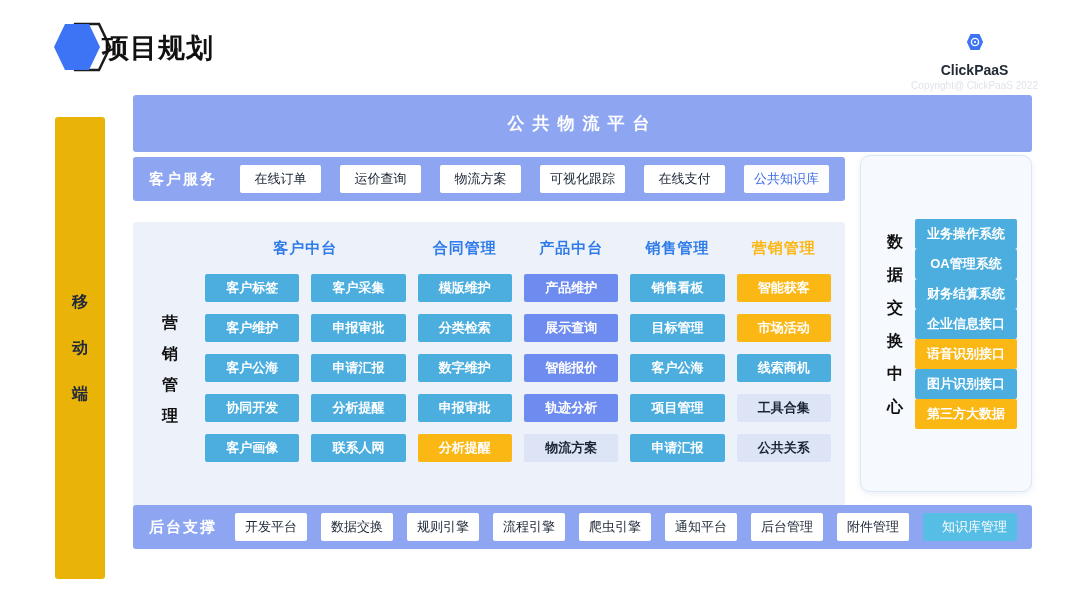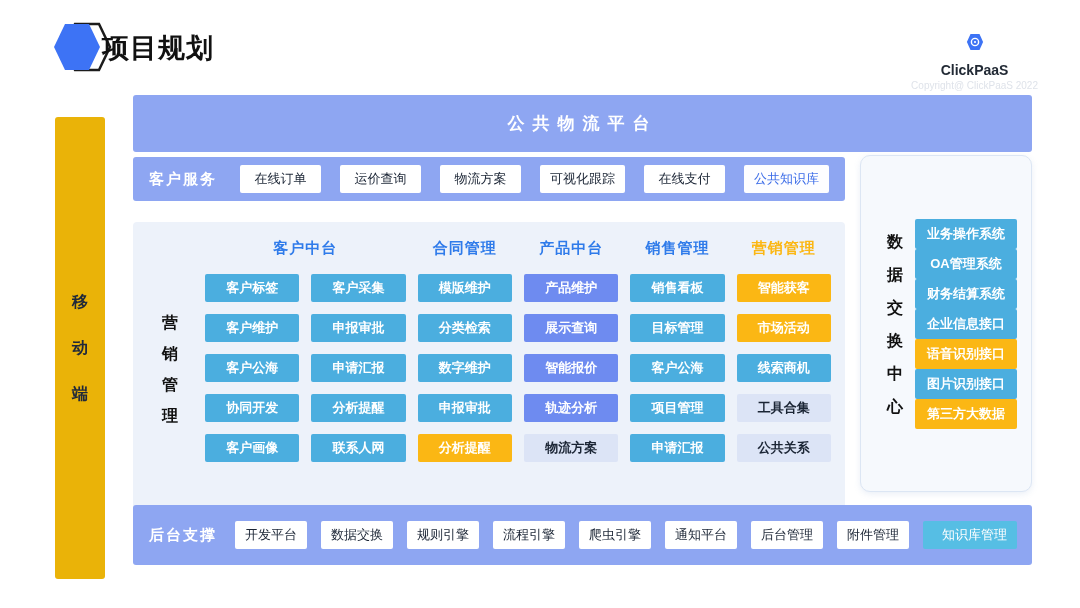--- a/index.html
+++ b/index.html
@@ -45,21 +45,21 @@
   
   .dex { position:absolute; left:860px; top:155px; width:172px; height:337px; background:#f6f9fd;
          border:1px solid #dce6f4; border-radius:10px; box-shadow:0 2px 6px rgba(140,165,210,.18);
          display:flex; align-items:center; padding:0 14px 0 14px; }
   .dex-side { width:40px; display:flex; justify-content:center; }
   .dex-side .vtext { font-size:16px; font-weight:800; color:#111111; line-height:33px; }
   .dex-items { flex:1; display:flex; flex-direction:column; gap:0; }
   .dex-items .chip { height:30px; font-weight:700; }
 
   
-  .bk-row { position:absolute; left:133px; top:505px; width:899px; height:60px; background:#8ea6f2; border-radius:3px;
+  .bk-row { position:absolute; left:133px; top:505px; width:899px; height:44px; background:#8ea6f2; border-radius:3px;
             display:flex; align-items:center; padding:0 16px; gap:14px; }
   .bk-row .chip { flex:1 1 0; }
 
   
   .v-sky    { background:#4baedf; color:#ffffff; }
   .v-peri   { background:#6e8bf0; color:#ffffff; }
   .v-orange { background:#fbb714; color:#ffffff; }
   .v-light  { background:#dce4f6; color:#1b2535; }
   .v-white  { background:#ffffff; color:#1b2535; }
   .v-kb     { background:#fdfdff; color:#3a6be8; font-weight:800; }

